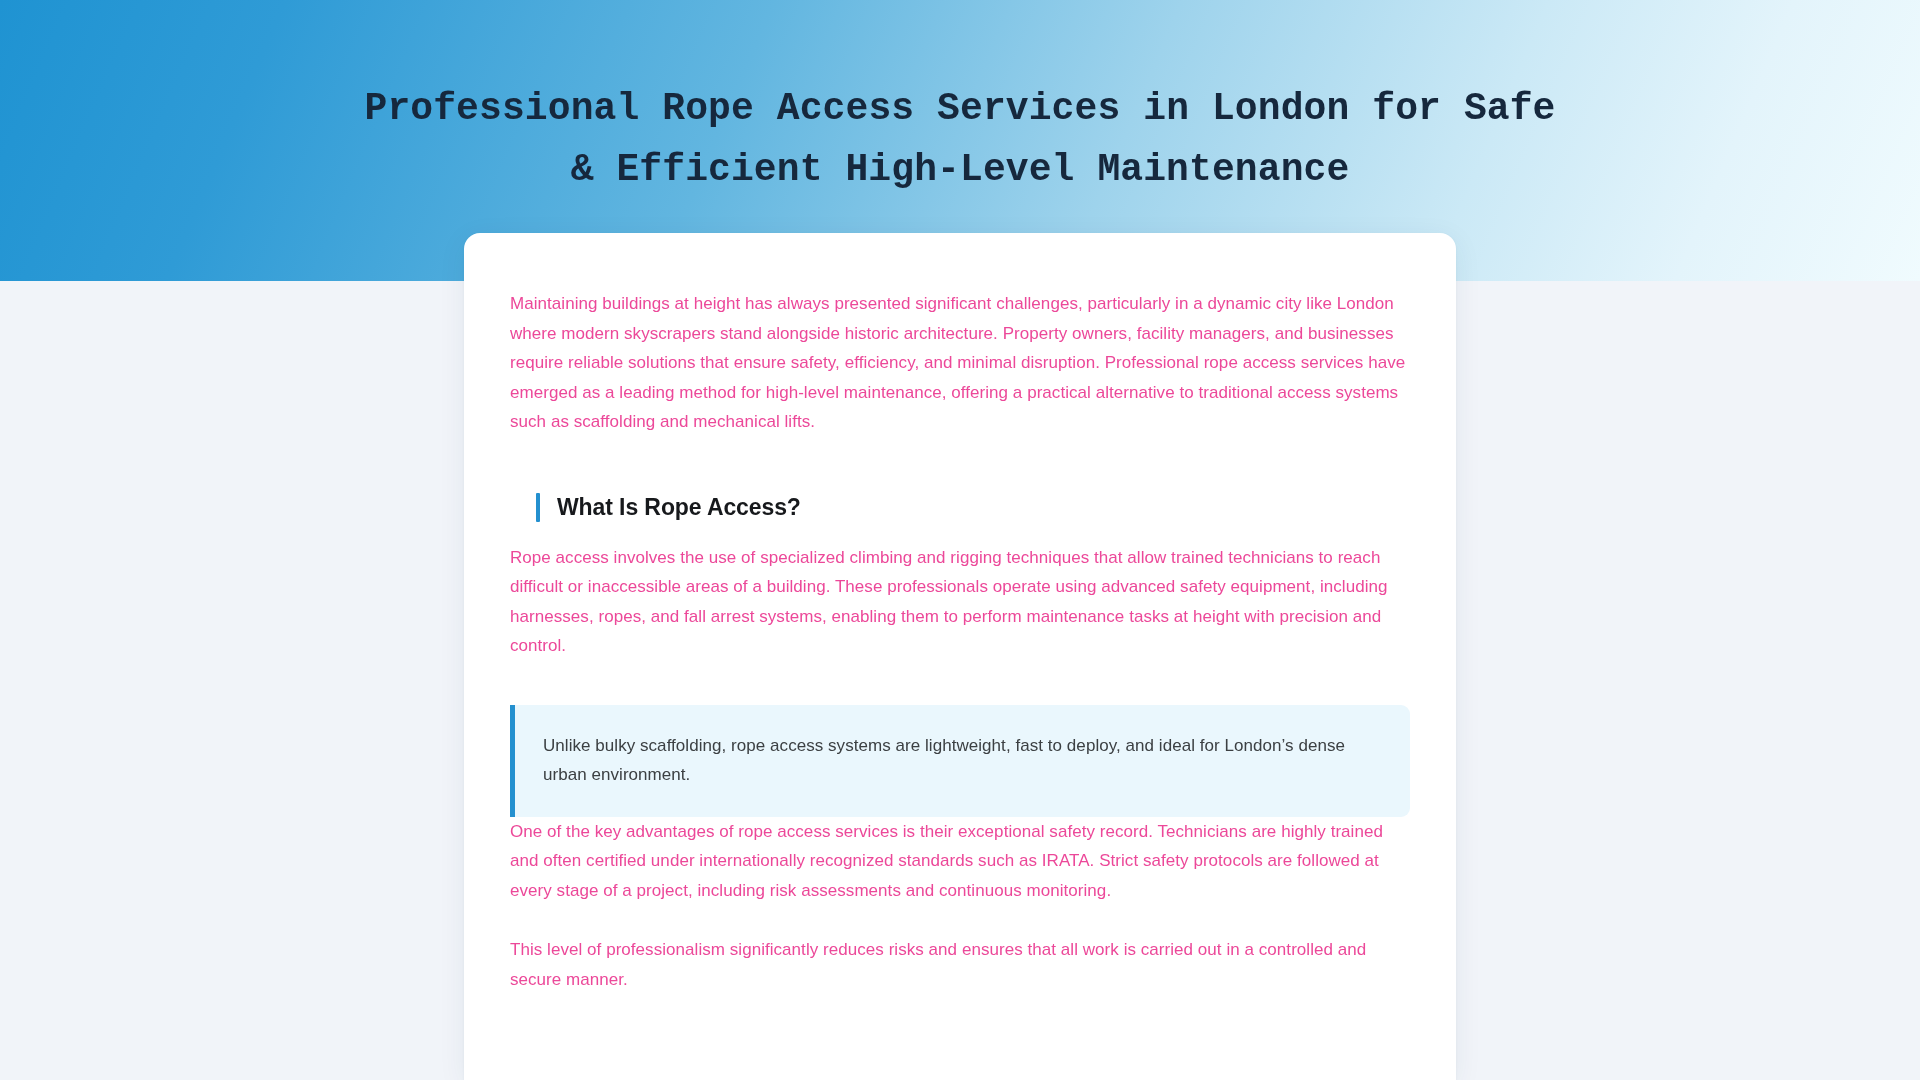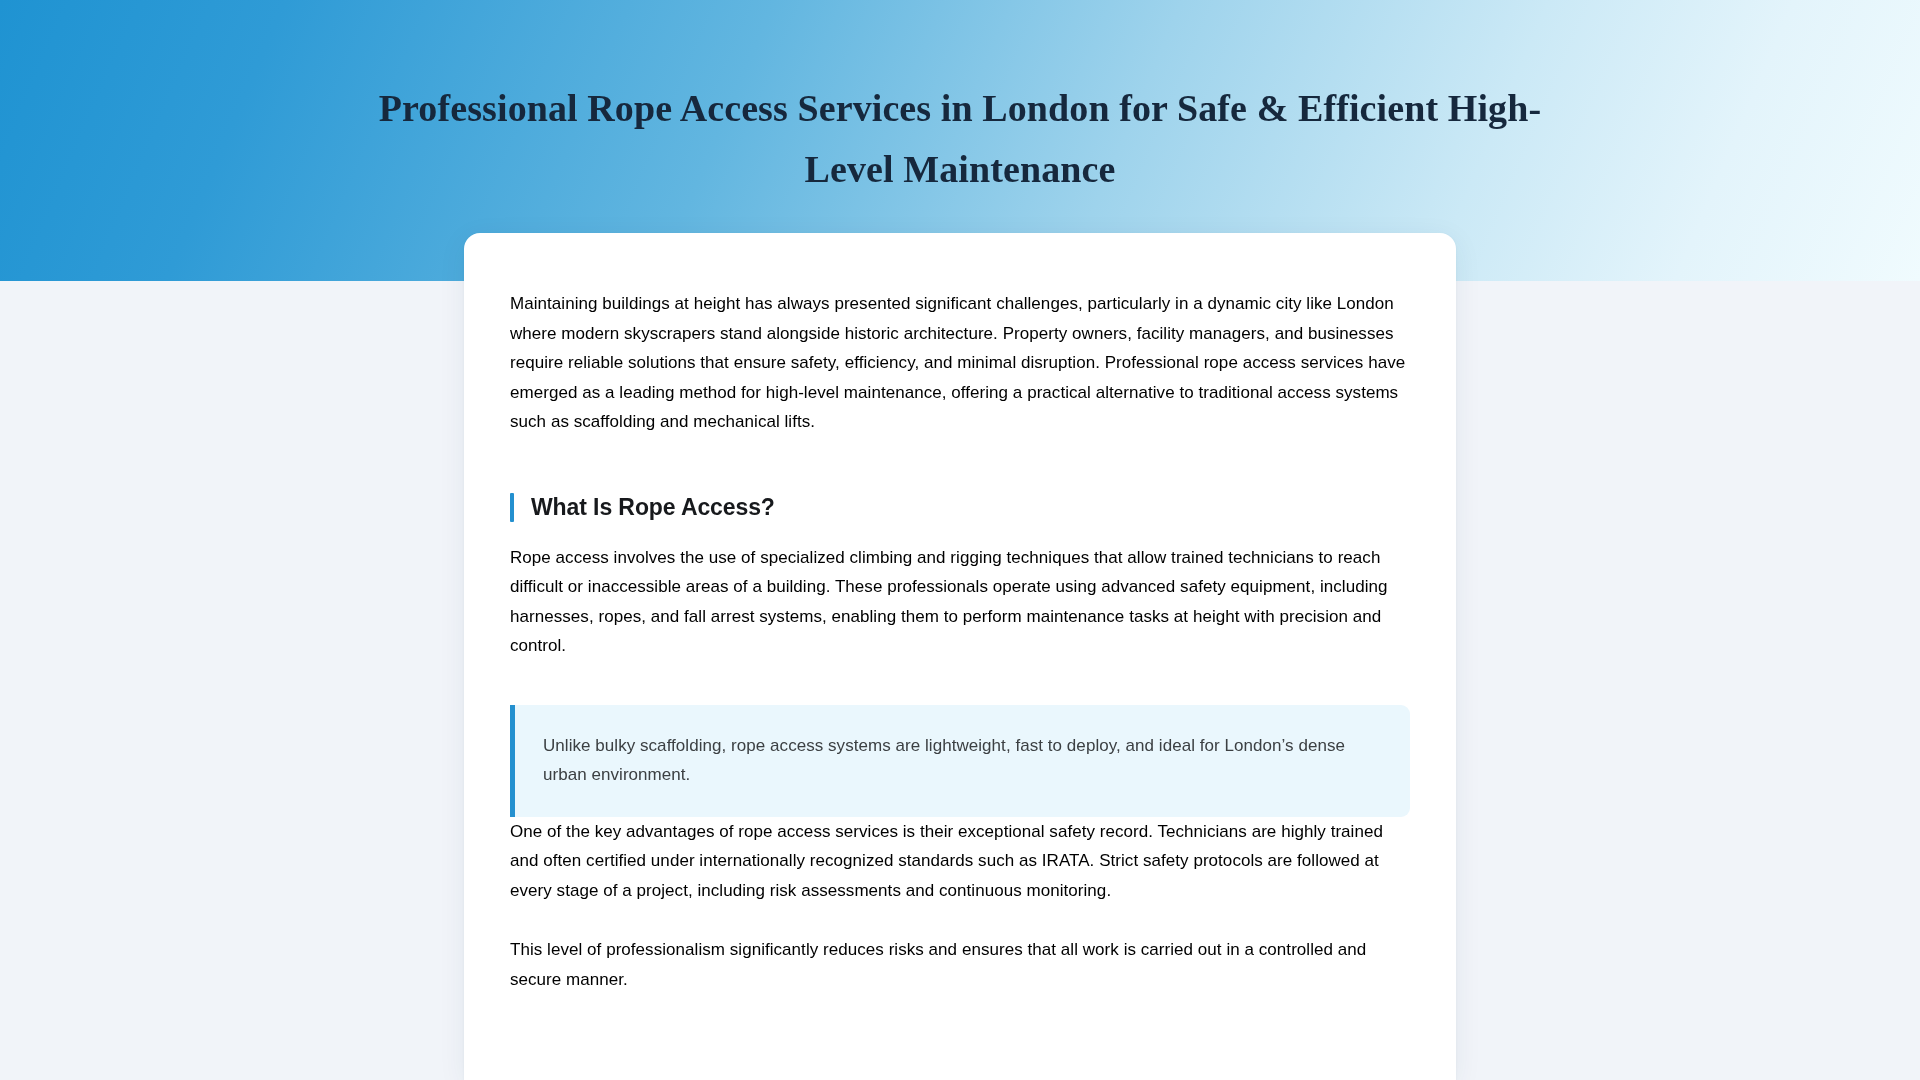--- a/index.html
+++ b/index.html
@@ -41,21 +41,21 @@
                 #f0fbfe 100%);
   }
 
   .hero-title {
     position: absolute;
     top: 78px;
     left: 0;
     width: 1920px;
     text-align: center;
     color: #16283d;
-    font-family: Liberation Serif, serif;
+    font-family: Liberation Mono, monospace;
     font-weight: bold;
     font-size: 38px;
     line-height: 61px;
     letter-spacing: 0.1px;
     padding: 0 360px;
   }
 
   
   .card {
     position: absolute;
@@ -66,38 +66,39 @@
     background: #ffffff;
     border-radius: 16px 16px 0 0;
     box-shadow: 0 6px 28px rgba(25, 50, 90, 0.07),
                 0 1px 3px rgba(25, 50, 90, 0.05);
     padding: 56px 46px 0 46px;
     overflow: hidden;
   }
 
   
   .para {
-    color: #000000;
+    color: #ec4899;
     font-size: 17px;
     line-height: 29.5px;
     letter-spacing: 0.05px;
     margin-bottom: 0;
   }
 
   .para + .para {
     margin-top: 30px;
   }
 
   
   .section-heading {
     position: relative;
     display: flex;
     align-items: center;
     margin-top: 56px;
     margin-bottom: 0;
+    margin-left: 26px;
   }
 
   .heading-bar {
     width: 4px;
     height: 29px;
     background: #2490cf;
     border-radius: 1px;
     flex: 0 0 auto;
   }
 

